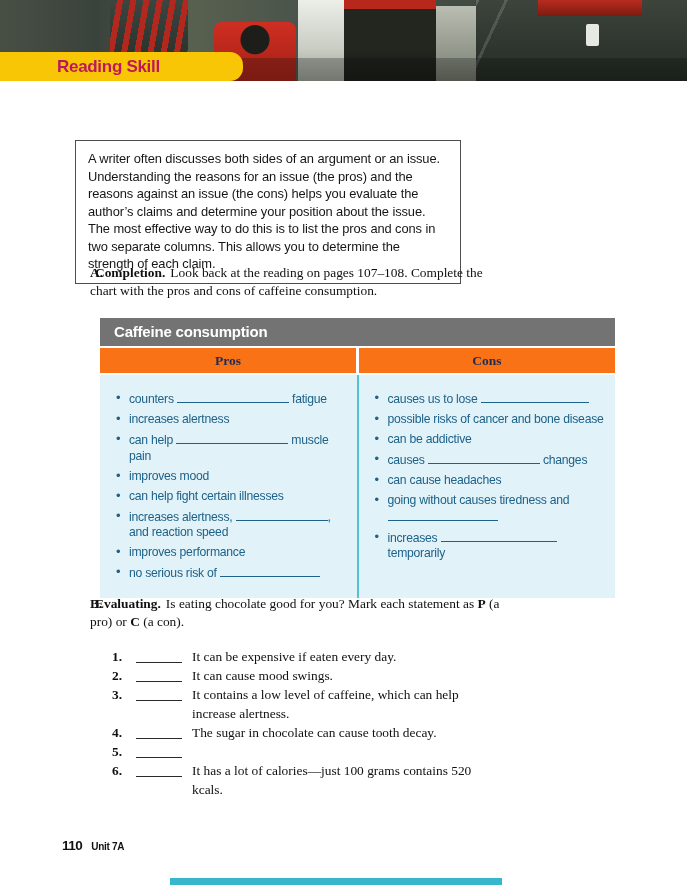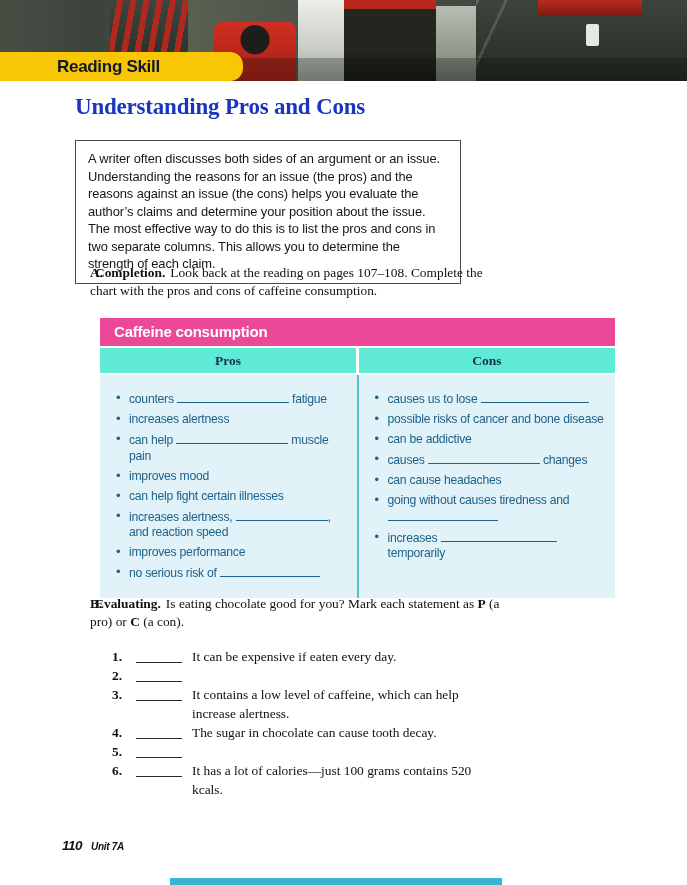--- a/index.html
+++ b/index.html
@@ -30,21 +30,21 @@
       background:linear-gradient(115deg,rgba(255,255,255,.18) 0 3px,transparent 3px 26px,rgba(255,255,255,.14) 26px 29px,transparent 29px 60px),
                  linear-gradient(180deg,#3c443c,#2b332c 70%,#20261f);}
   .ph-red-topright{left:538px;top:0;width:104px;height:16px;background:linear-gradient(180deg,#b72c1f,#7e1a11);}
   .ph-mirror{left:586px;top:24px;width:13px;height:22px;background:#e6e9e2;border-radius:2px;}
   .ph-shadow{left:0;top:58px;width:687px;height:23px;background:rgba(10,14,10,.28);}
 
   
   .banner{position:absolute;top:52px;left:0;width:243px;height:29px;background:#F9C606;
           border-radius:0 13px 13px 0;z-index:5;display:flex;align-items:center;}
   .banner span{font-family:"Liberation Sans",sans-serif;font-weight:700;font-size:17px;
-               letter-spacing:-0.3px;color:#0f172a;padding-left:57px;}
+               letter-spacing:-0.3px;color:#be185d;padding-left:57px;}
 
   
   h1.title{position:absolute;left:75px;top:94px;margin:0;font-size:23px;font-weight:700;
            color:#1A35BE;letter-spacing:-0.2px;}
 
   
   .intro-box{position:absolute;left:75px;top:140px;width:386px;box-sizing:border-box;
              border:1.5px solid #4c4c4c;padding:9px 12px 10px 12px;
              font-family:"Liberation Sans",sans-serif;font-size:12.9px;line-height:17.5px;
              letter-spacing:-0.1px;color:#161616;}
@@ -54,46 +54,46 @@
   .section-a{left:90px;top:264px;width:412px;}
   .section-b{left:90px;top:595px;width:420px;}
   .sec-label{position:absolute;left:0;top:0;font-weight:700;}
   .sec-body{margin-left:5px;}
   .section-a .sec-body{width:390px;}
   .section-b .sec-body{width:302px;}
   .kw{font-weight:700;margin-right:5px;}
 
   
   .chart{position:absolute;left:100px;top:318px;width:515px;}
-  .chart-title{height:28px;line-height:28px;background:#ec4899;color:#fff;
+  .chart-title{height:28px;line-height:28px;background:#737373;color:#fff;
                font-family:"Liberation Sans",sans-serif;font-weight:700;font-size:15px;
                letter-spacing:-0.2px;padding-left:14px;}
   .chart-head{display:flex;gap:3px;margin-top:2px;}
-  .chart-head div{flex:1;height:25px;line-height:25px;background:#5eead4;text-align:center;
+  .chart-head div{flex:1;height:25px;line-height:25px;background:#f97316;text-align:center;
                   font-weight:700;font-size:13.5px;color:#1E2C54;}
   .chart-body{display:flex;margin-top:2px;background:#E1F3F8;min-height:201px;box-sizing:border-box;}
   .chart-col{flex:1;box-sizing:border-box;padding:16px 6px 12px 16px;
              font-family:"Liberation Sans",sans-serif;font-size:12.2px;letter-spacing:-0.25px;
              color:#1E6189;}
   .chart-col.left{border-right:2px solid #57C0D3;}
   .citem{position:relative;padding-left:13px;line-height:15.5px;margin-bottom:4.5px;}
   .bullet{position:absolute;left:0;top:-1px;font-size:13px;}
   .blank{display:inline-block;border-bottom:1.2px solid #1E6189;height:11px;}
   .nw{white-space:nowrap;}
 
   
   .b-items{margin-top:16px;margin-left:22px;}
   .bitem{display:flex;align-items:flex-start;line-height:19px;font-size:13.4px;}
   .bnum{width:24px;font-weight:700;flex:none;}
   .bblank{width:46px;height:15px;border-bottom:1.3px solid #2a2a2a;margin-right:10px;flex:none;}
   .btext{width:285px;}
 
   
   .footer{position:absolute;left:62px;top:838px;display:flex;align-items:baseline;gap:9px;
-          font-family:"Liberation Sans",sans-serif;color:#111;font-style:italic;}
+          font-family:"Liberation Sans",sans-serif;color:#111;}
   .pageno{font-weight:700;font-size:13.5px;letter-spacing:-0.5px;}
   .unit{font-weight:700;font-size:10px;letter-spacing:-0.3px;}
 
   .bottom-bar{position:absolute;left:170px;top:878px;width:332px;height:7px;background:#38B7CC;}
 </style>
 </head>
 <body>
 
 <div class="page">
 
@@ -107,21 +107,20 @@
     <div class="ph-van-right"></div>
     <div class="ph-red-topright"></div>
     <div class="ph-mirror"></div>
     <div class="ph-shadow"></div>
   </div>
 
   <div class="banner">
     <span>Reading Skill</span>
   </div>
 
-  <h1 class="title">Understanding Pros and Cons</h1>
 
   <div class="intro-box">
     <span>A writer often discusses both sides of an argument or an issue. Understanding the reasons for an issue (the pros) and the reasons against an issue (the cons) helps you evaluate the author’s claims and determine your position about the issue. The most effective way to do this is to list the pros and cons in two separate columns. This allows you to determine the strength of each claim.</span>
   </div>
 
   <div class="section section-a">
     <span class="sec-label">A.</span>
     <span class="sec-body"><span class="kw">Completion.</span><span>Look back at the reading on pages 107–108. Complete the chart with the pros and cons of caffeine consumption.</span></span>
   </div>
 
@@ -159,20 +158,21 @@
     <span class="sec-body"><span class="kw">Evaluating.</span><span id="b-instr"><span>Is eating chocolate good for you? Mark each statement as </span><b>P</b><span> (a pro) or </span><b>C</b><span> (a con).</span></span></span>
     <div class="b-items" id="b-items">
         <div class="bitem">
           <span class="bnum">1.</span>
           <span class="bblank"></span>
           <span class="btext">It can be expensive if eaten every day.</span>
         </div>
         <div class="bitem">
           <span class="bnum">2.</span>
           <span class="bblank"></span>
+          <span class="btext">It can cause mood swings.</span>
         </div>
         <div class="bitem">
           <span class="bnum">3.</span>
           <span class="bblank"></span>
           <span class="btext">It contains a low level of caffeine, which can help increase alertness.</span>
         </div>
         <div class="bitem">
           <span class="bnum">4.</span>
           <span class="bblank"></span>
           <span class="btext">The sugar in chocolate can cause tooth decay.</span>

